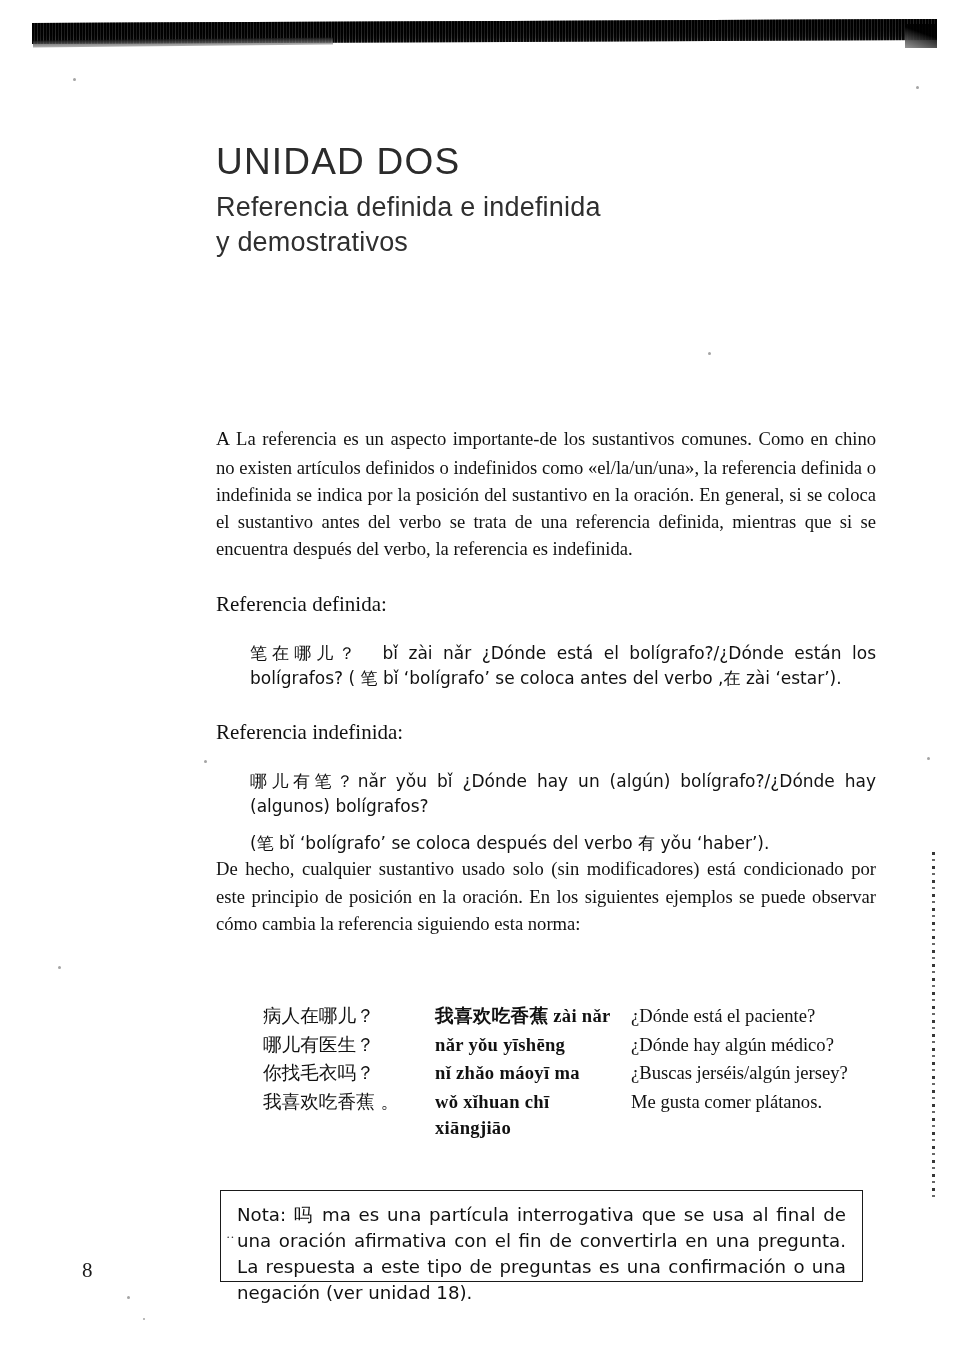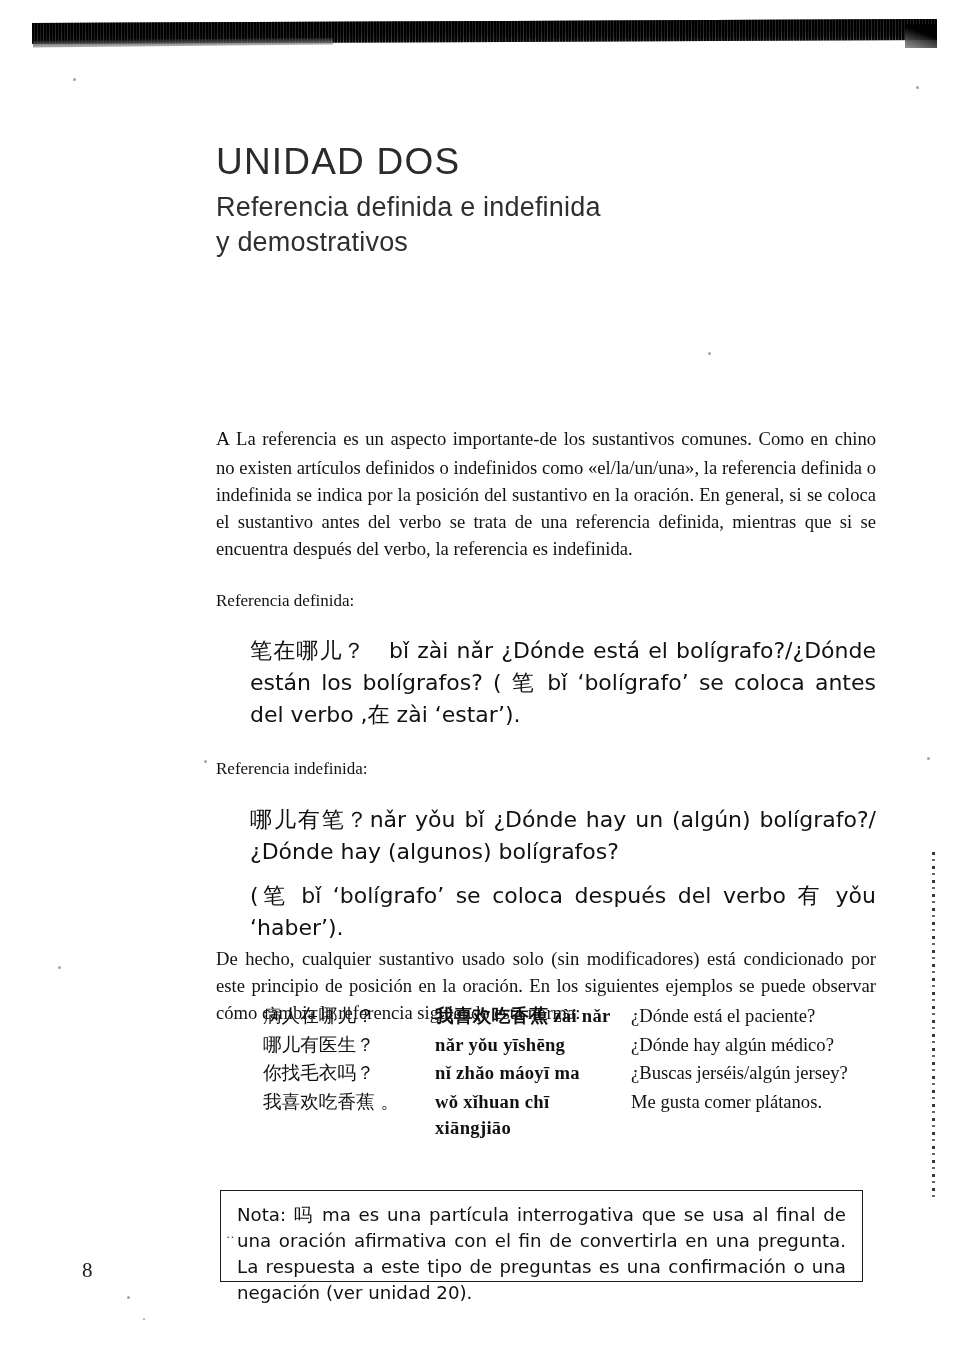--- a/index.html
+++ b/index.html
@@ -114,35 +114,35 @@
     text-align: justify;
     text-justify: inter-word;
     color: #121212;
   }
   .marker {
     font-size: 19.5px;
     margin-right: 6px;
   }
   .label-line {
     margin: 26px 0 0 0;
-    font-size: 17px;
+    font-size: 21px;
     line-height: 1.45;
   }
   .example {
     margin: 22px 0 0 34px;
     font-size: 18.6px;
     line-height: 1.46;
     text-align: justify;
   }
   .example.tight { margin-top: 12px; }
   .para-gap { margin-top: 30px; }
 
   .han {
     font-family: "DejaVu Sans", "Liberation Sans", sans-serif;
-    font-size: 22px;
+    font-size: 17px;
   }
 
   
   .ex-table {
     position: absolute;
     left: 240px;
     top: 1003px;
     width: 640px;
     border-collapse: collapse;
     margin-left: 23px;
@@ -260,19 +260,19 @@
         <td class="col-py">
           <span class="py-wrap">wǒ xǐhuan chī</span>
           <span class="py-wrap">xiāngjiāo</span>
         </td>
         <td class="col-es">Me gusta comer plátanos.</td>
       </tr>
     </tbody>
   </table>
 
   <div class="note-box">
-    <p class="note-text han">Nota: 吗 ma es una partícula interrogativa que se usa al final de una oración afirmativa con el fin de convertirla en una pregunta. La respuesta a este tipo de preguntas es una confirmación o una negación (ver unidad 20).</p>
+    <p class="note-text han">Nota: 吗 ma es una partícula interrogativa que se usa al final de una oración afirmativa con el fin de convertirla en una pregunta. La respuesta a este tipo de preguntas es una confirmación o una negación (ver unidad 18).</p>
   </div>
   <span class="note-tick">··</span>
 
   <div class="page-number">8</div>
 
 </div>
 
 </body></html>

